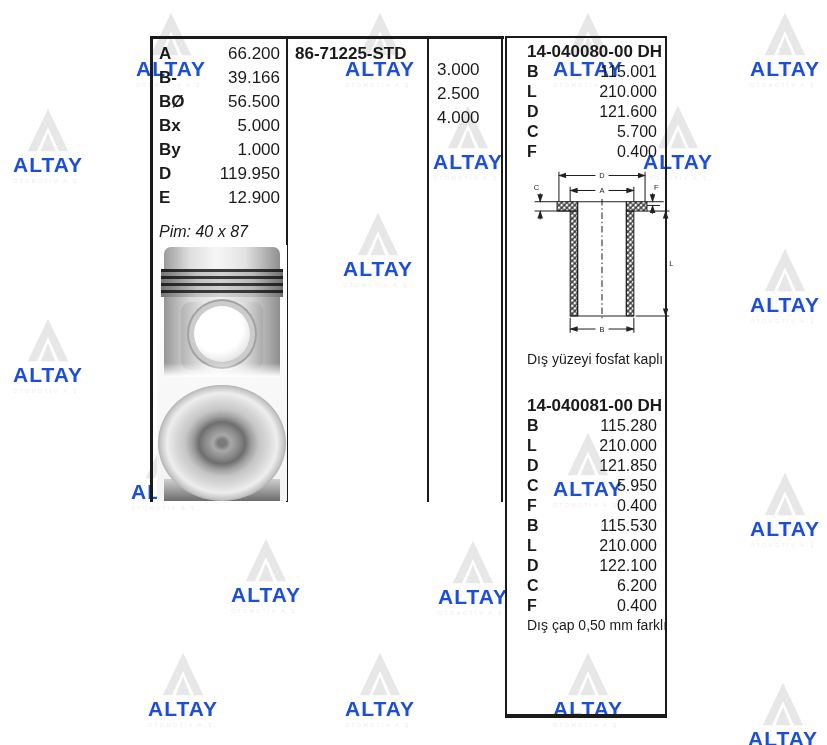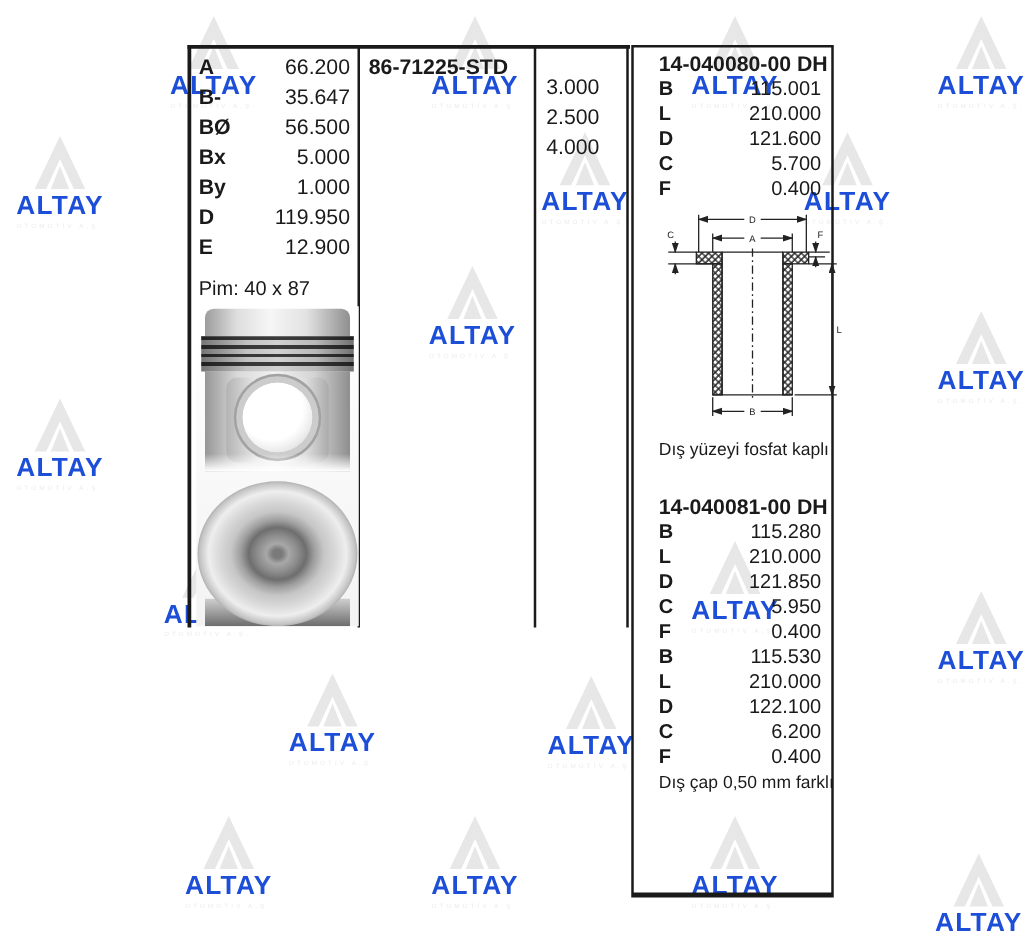--- a/index.html
+++ b/index.html
@@ -18,21 +18,21 @@
   .bl-top{left:150px;top:36px;width:354px;height:3px;}
   .bl-v1{left:150px;top:36px;width:3px;height:466px;}
   .bl-v2{left:286px;top:36px;width:2px;height:466px;}
   .bl-v3{left:427px;top:36px;width:2px;height:466px;}
   .bl-v4{left:501px;top:36px;width:2px;height:466px;}
 
   
   .col1{position:absolute;left:159px;top:42px;width:121px;z-index:1;}
   .dim-row{display:flex;justify-content:space-between;line-height:24px;font-size:17px;}
   .dim-row b{font-weight:bold;}
-  .pin-note{margin-top:12px;font-size:16px;line-height:20px;}
+  .pin-note{margin-top:12px;font-size:16px;line-height:20px;font-style:italic;}
   .col2{position:absolute;left:295px;top:42px;z-index:1;font-size:17px;font-weight:bold;line-height:24px;text-align:right;}
   .col3{position:absolute;left:437px;top:42px;z-index:1;font-size:17px;line-height:24px;margin-top:16px;}
 
   
   .piston{position:absolute;left:157px;top:245px;width:130px;height:256px;z-index:1;
           background:linear-gradient(#ffffff,#f3f3f3);overflow:hidden;}
   .p-side{position:absolute;left:2px;top:2px;right:2px;height:130px;}
   .p-crown{position:absolute;top:0;left:5px;right:5px;height:22px;border-radius:7px 7px 0 0;
            background:linear-gradient(90deg,#9c9c9c,#dedede 22%,#f6f6f6 45%,#e2e2e2 70%,#8f8f8f);}
   .p-rings{position:absolute;top:22px;left:2px;right:2px;height:28px;
@@ -232,21 +232,21 @@
   <div class="bline bl-v3"></div>
   <div class="bline bl-v4"></div>
 
   <div class="col1">
     <div class="dim-row">
         <b>A</b>
         <span>66.200</span>
       </div>
     <div class="dim-row">
         <b>B-</b>
-        <span>35.647</span>
+        <span>39.166</span>
       </div>
     <div class="dim-row">
         <b>BØ</b>
         <span>56.500</span>
       </div>
     <div class="dim-row">
         <b>Bx</b>
         <span>5.000</span>
       </div>
     <div class="dim-row">

